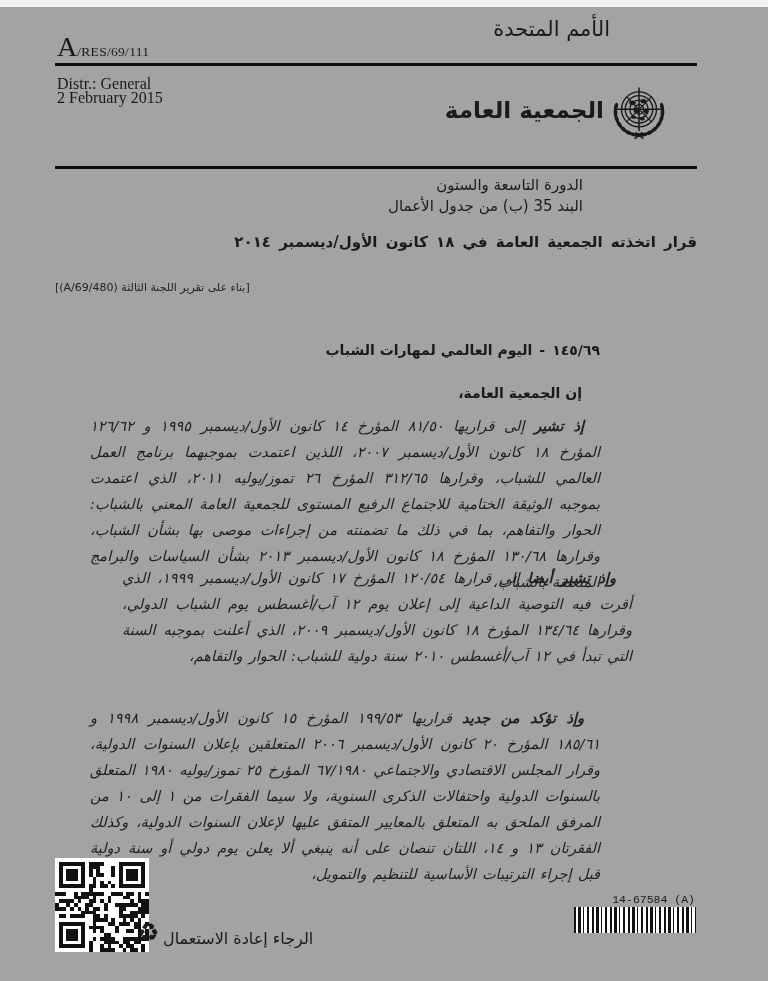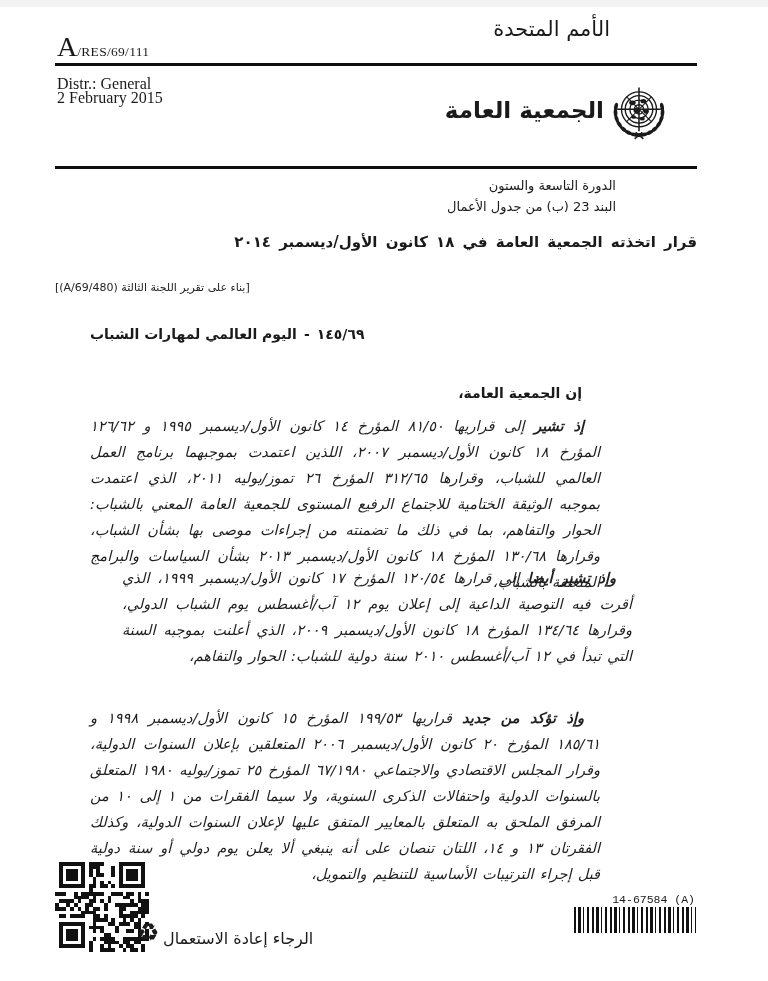--- a/index.html
+++ b/index.html
@@ -1,44 +1,44 @@
 <!DOCTYPE html>
 <html lang="ar"><head>
 <meta charset="utf-8">
 <style>
   * { margin:0; padding:0; box-sizing:border-box; }
   html,body { background:#e9e9e9; }
   #page {
-    position:relative; width:768px; height:981px; background:#ffffff;
+    position:relative; width:768px; height:981px; background:#a3a3a3;
     margin:0 auto; overflow:hidden; color:#1a1a1a;
     font-family:"DejaVu Sans", sans-serif;
   }
   .abs { position:absolute; }
   #top-edge { top:0; left:0; width:768px; height:7px; background:#f3f3f3; }
 
   
   #un-name { top:17px; right:158px; font-size:21px; letter-spacing:1px; direction:rtl; }
   #doc-symbol { top:33px; left:57px; direction:ltr; font-family:"Liberation Serif", serif; display:flex; align-items:baseline; }
   #doc-symbol .big { font-size:28px; line-height:28px; }
   #doc-symbol .rest { font-size:13.5px; letter-spacing:0.3px; }
   .rule { left:55px; width:642px; height:3px; background:#0d0d0d; }
   #rule-top { top:63px; }
   #rule-bottom { top:166px; }
   #distr-block { top:77px; left:57px; font-family:"Liberation Serif", serif; font-size:16px; line-height:14px; direction:ltr; }
   #assembly-title { top:97px; right:164px; font-size:23px; font-weight:bold; direction:rtl; }
   #emblem { top:82px; left:604px; }
 
   
-  #session-block { top:175px; left:106px; width:510px; direction:rtl; font-size:13px; line-height:21px; }
+  #session-block { top:175px; left:73px; width:510px; direction:rtl; font-size:15px; line-height:21px; }
 
   
   #adoption-title { top:233px; left:55px; width:642px; text-align:right; direction:rtl;
                     font-size:15px; font-weight:bold; word-spacing:3px; }
   #committee-note { top:281px; left:55px; width:642px; text-align:left; direction:rtl; font-size:11px; color:#222; }
-  #resolution-heading { top:326px; left:90px; width:510px; text-align:left; direction:rtl;
+  #resolution-heading { top:342px; left:90px; width:510px; text-align:right; direction:rtl;
                         font-size:14px; font-weight:bold; }
   #resolution-heading .dash { padding:0 7px; }
   #opening-line { top:385px; right:186px; direction:rtl; font-size:14px; font-weight:bold; }
 
   
   .para {
     position:absolute; left:90px; width:510px; direction:rtl;
     font-size:14.5px; line-height:26px; text-align:justify;
     word-spacing:1.5px; color:#1f1f1f;
     text-indent:16px;
@@ -116,21 +116,21 @@
       <line x1="28" y1="52" x2="35" y2="46" stroke="#1a1a1a" stroke-width="1.3"></line>
       <line x1="36" y1="52" x2="29" y2="46" stroke="#1a1a1a" stroke-width="1.3"></line>
     </svg>
 
   <div id="assembly-title" class="abs">الجمعية العامة</div>
 
   <div id="rule-bottom" class="rule abs"></div>
 
   <div id="session-block" class="abs">
     <div>الدورة التاسعة والستون</div>
-    <div>البند 23 (ب) من جدول الأعمال</div>
+    <div>البند 35 (ب) من جدول الأعمال</div>
   </div>
 
   <div id="adoption-title" class="abs">قرار اتخذته الجمعية العامة في ١٨ كانون الأول/ديسمبر ٢٠١٤</div>
   <div id="committee-note" class="abs">[بناء على تقرير اللجنة الثالثة (⁦A/69/480⁩)]</div>
 
   <div id="resolution-heading" class="abs">
     <span>١٤٥/٦٩</span><span class="dash">-</span><span>اليوم العالمي لمهارات الشباب</span>
   </div>
 
   <div id="opening-line" class="abs">إن الجمعية العامة،</div>

